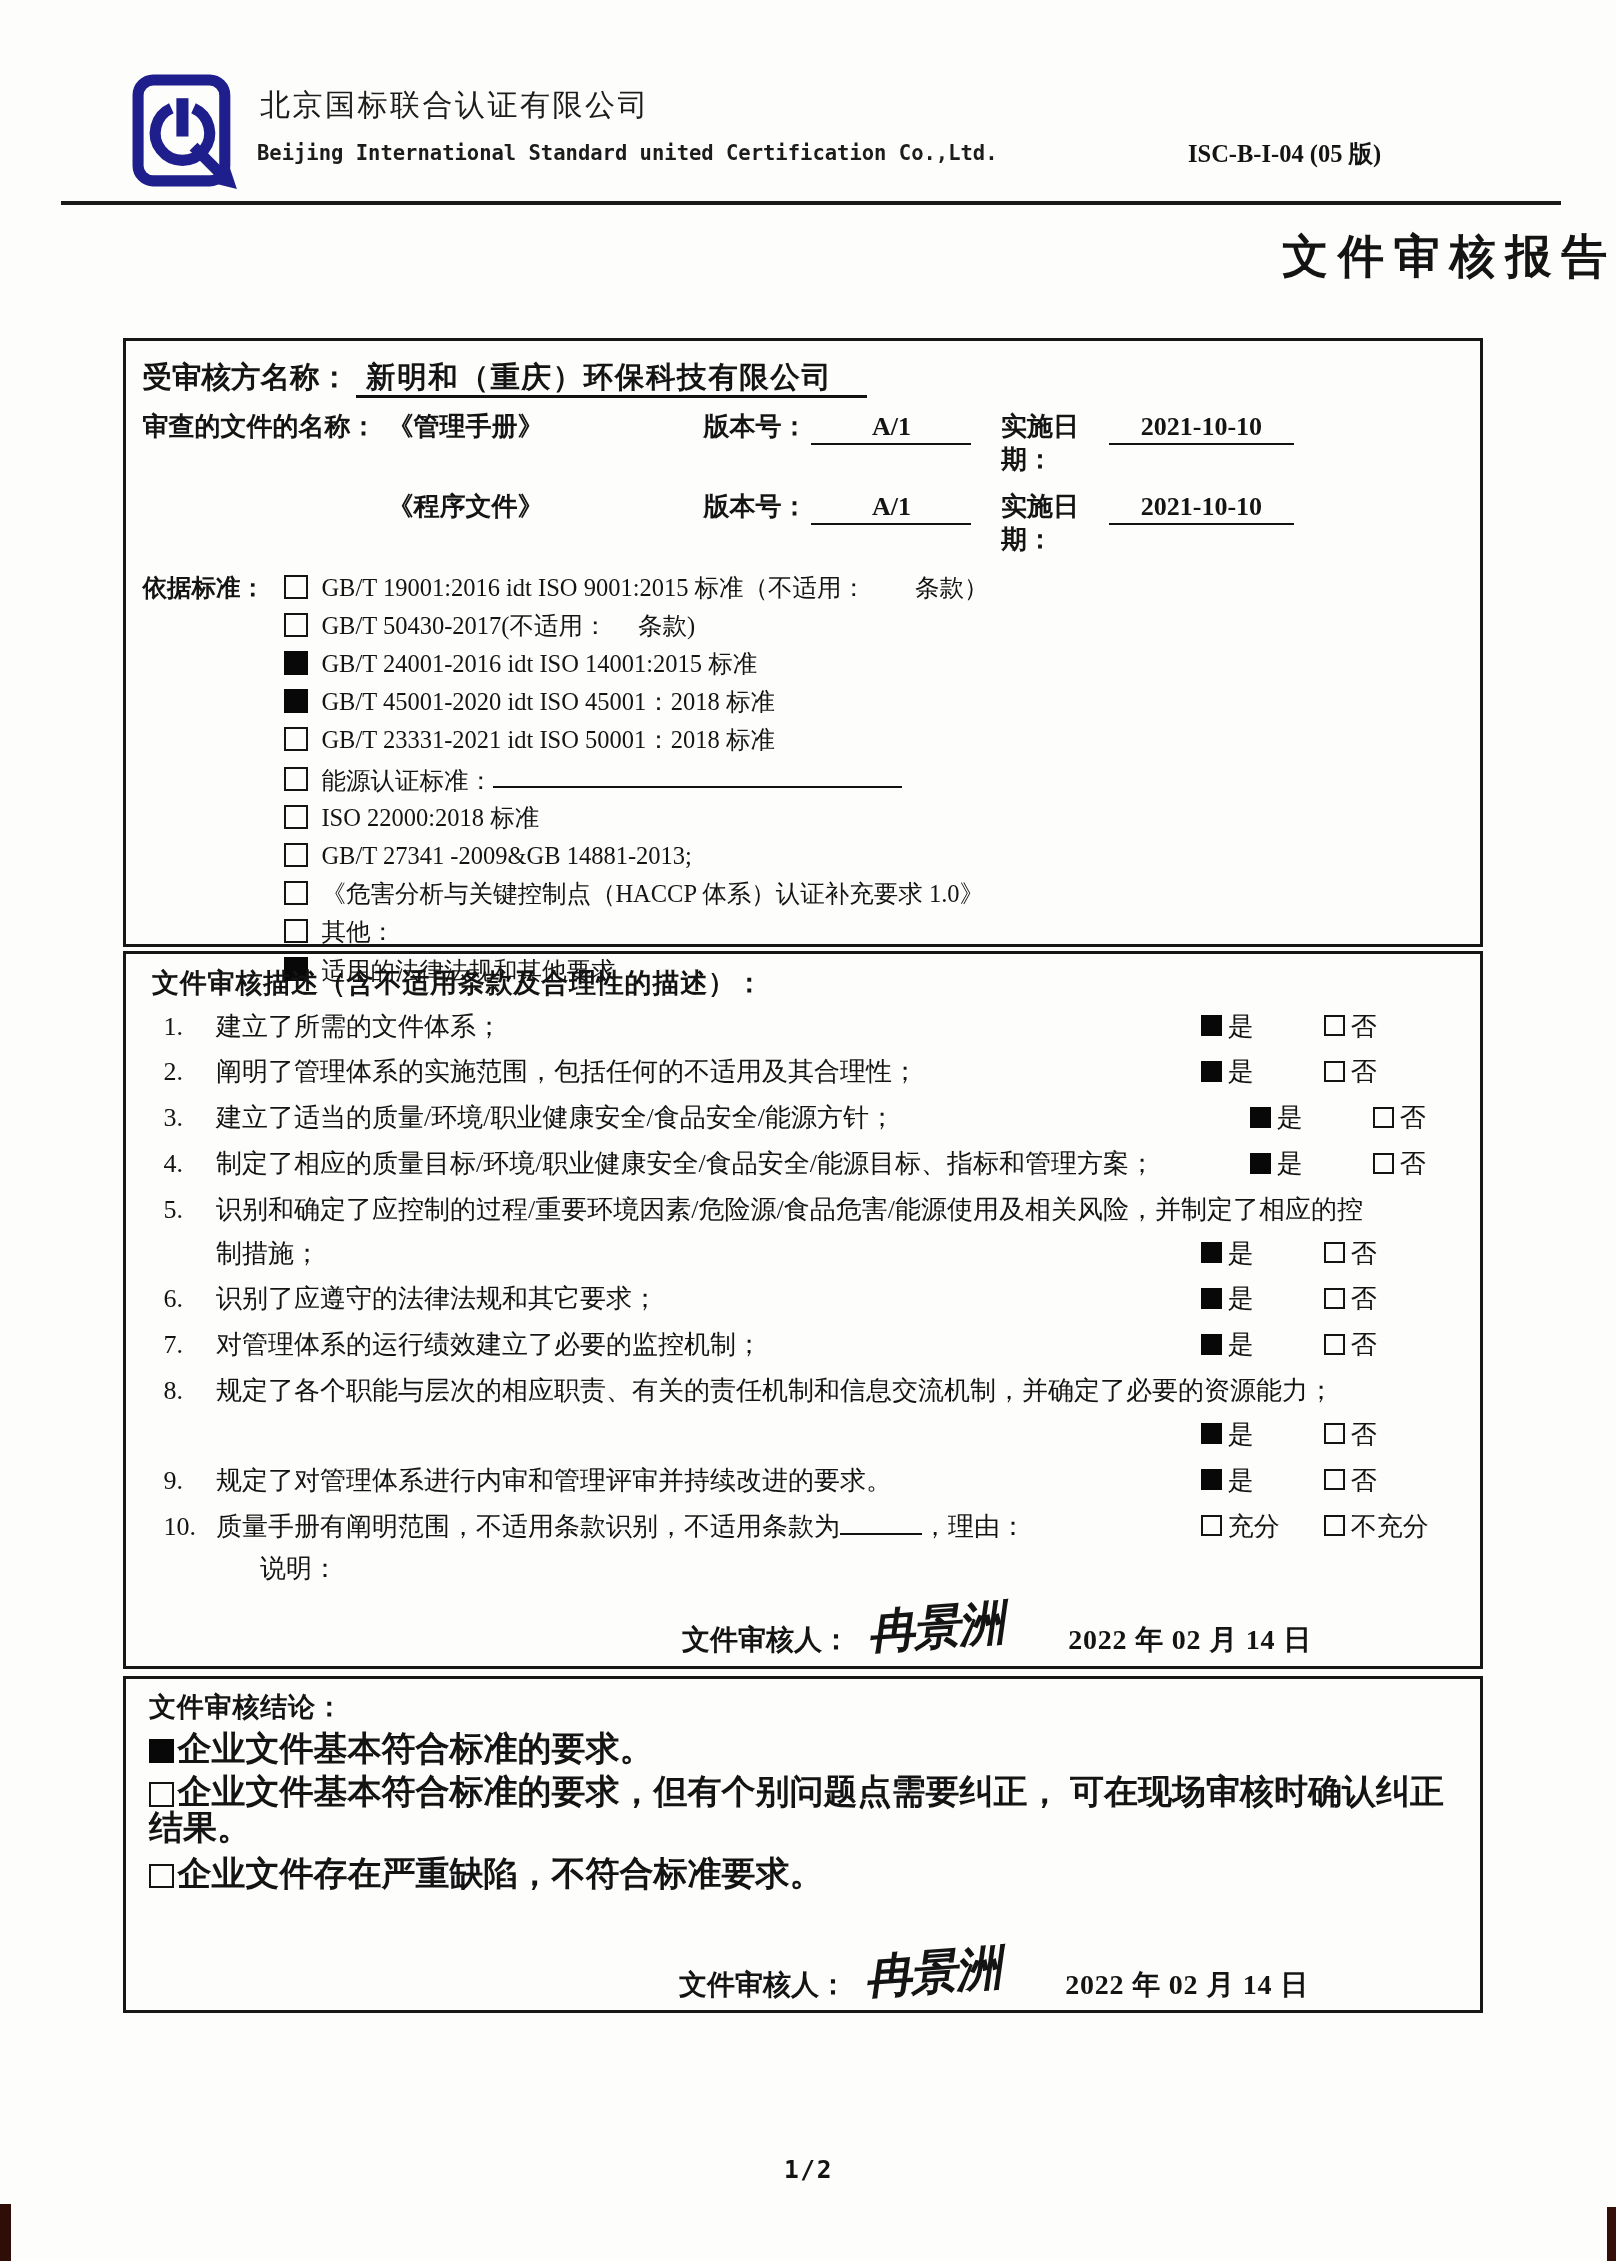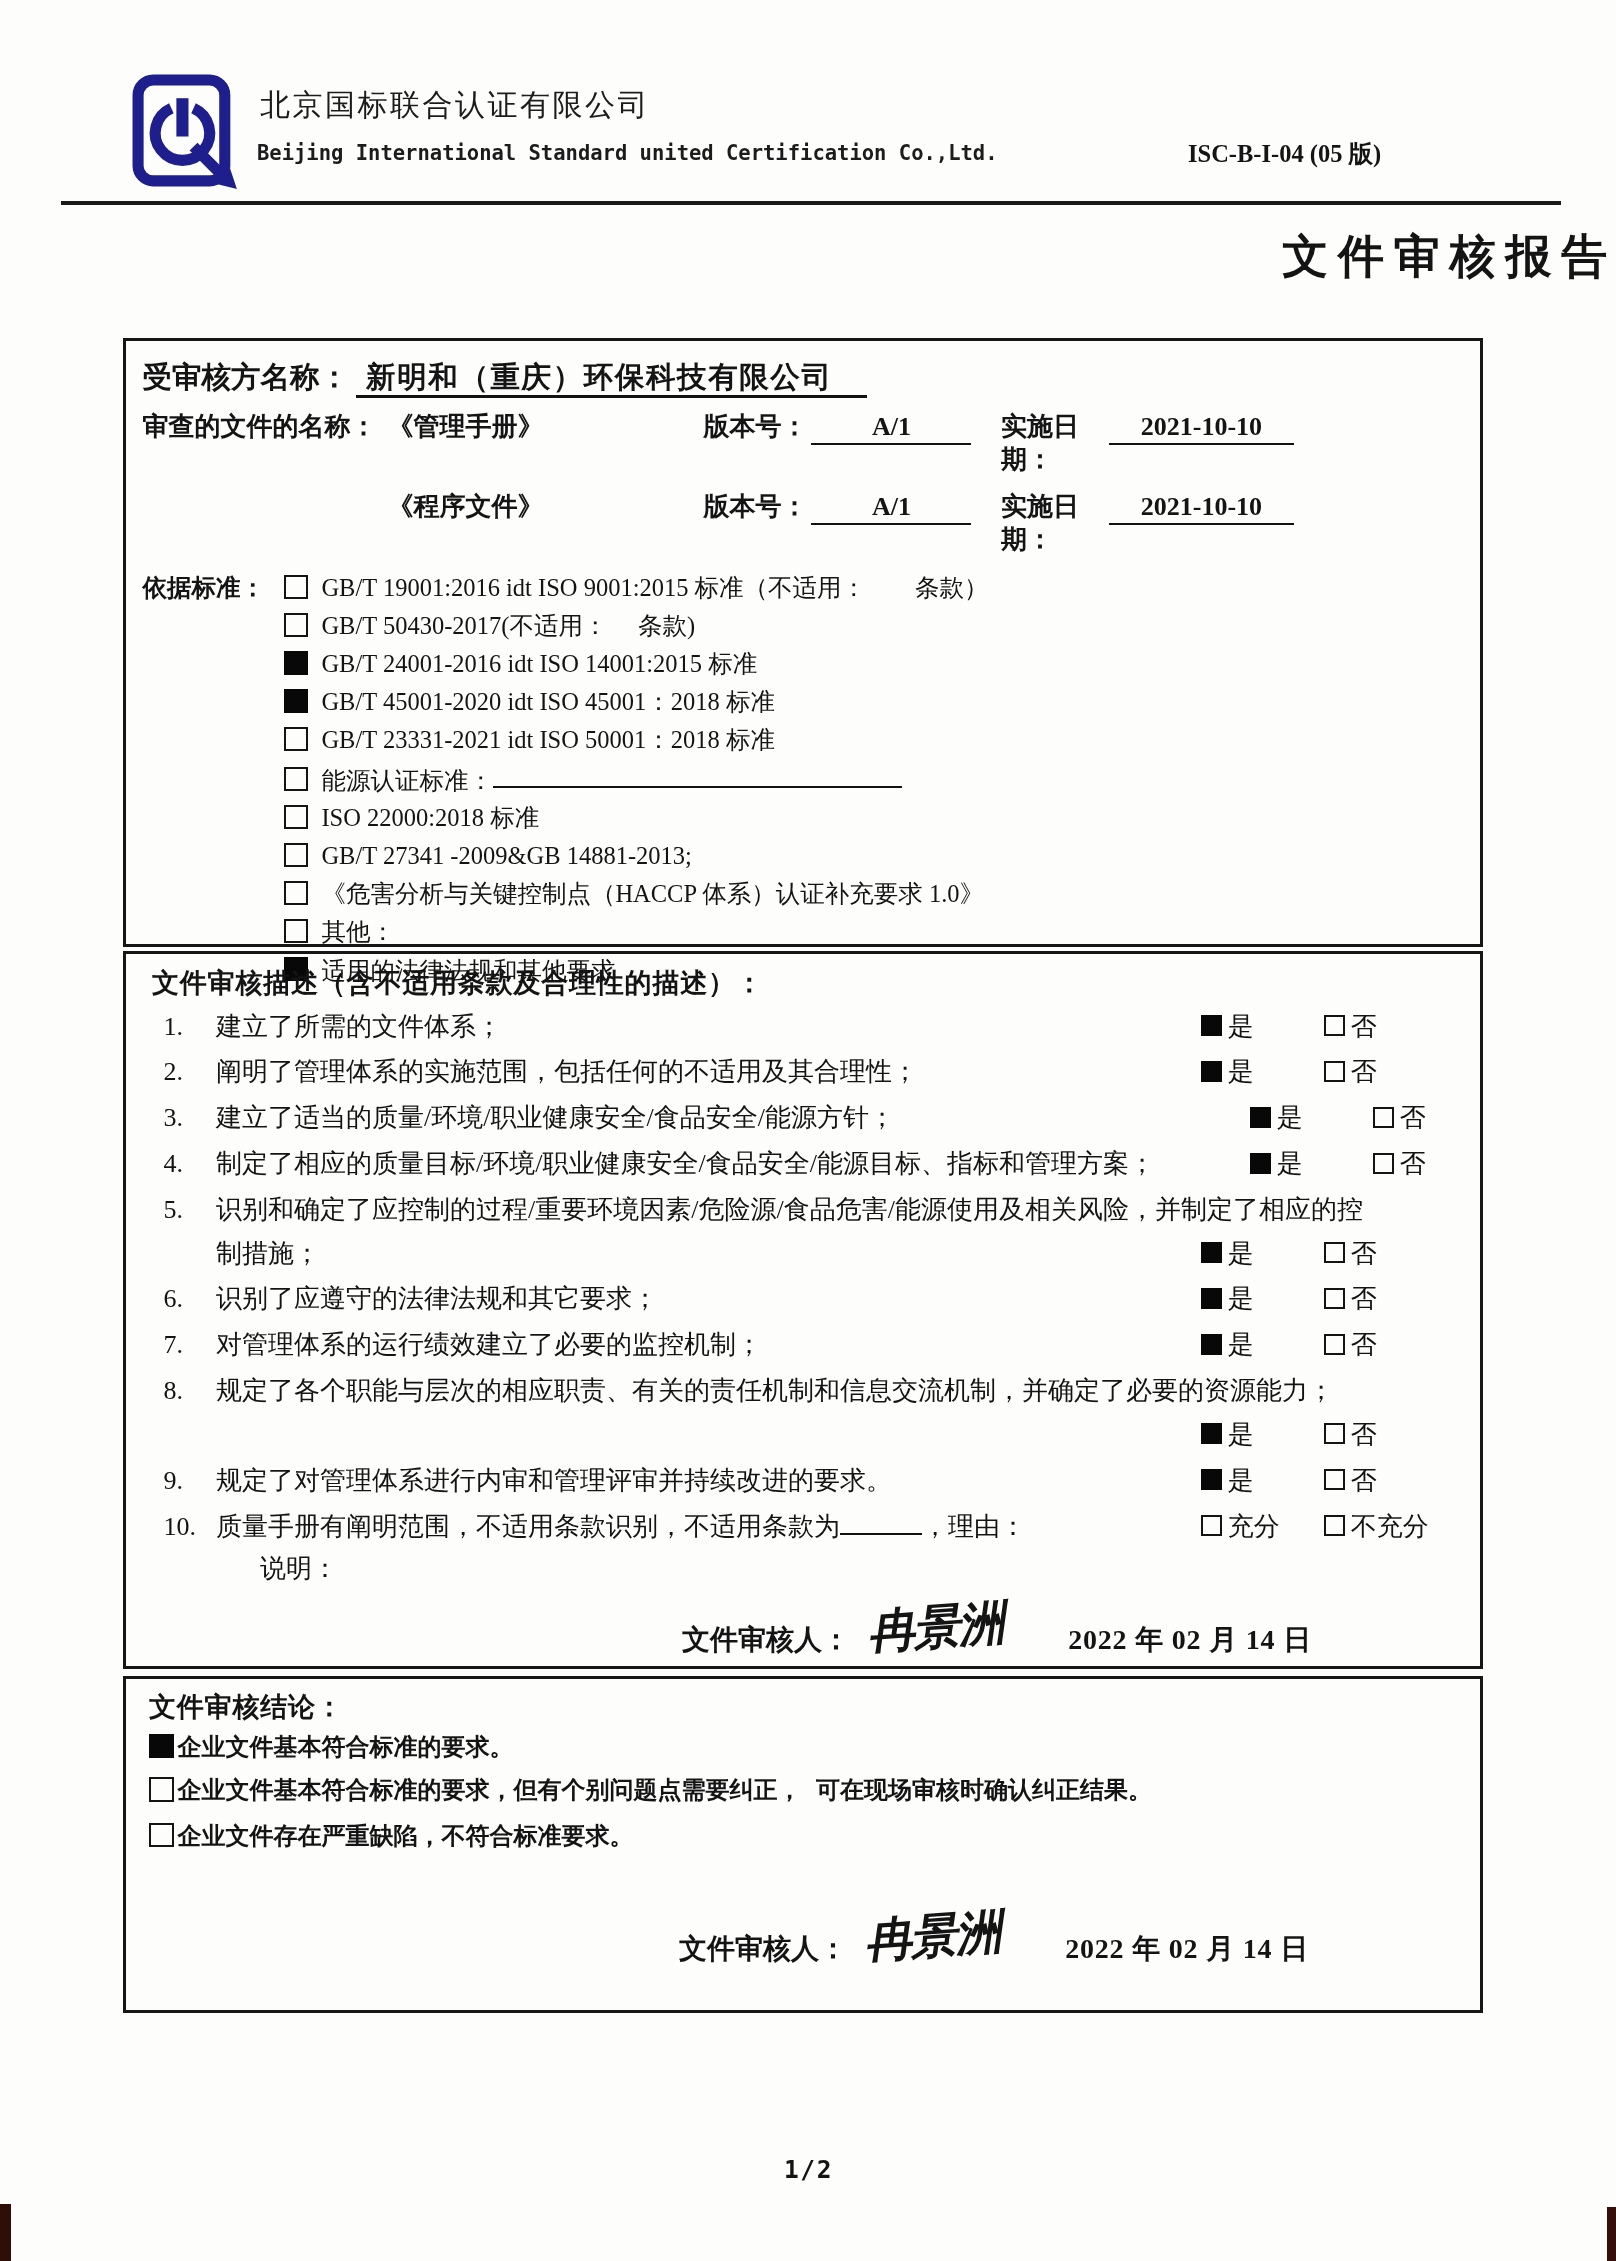--- a/index.html
+++ b/index.html
@@ -54,21 +54,21 @@
   .ans .cb{margin-right:5.7px;}
   .ans.shift{transform:translateX(49px);}
   .note-row{margin-top:13px;margin-left:108px;font-size:26px;line-height:29.5px;}
   
   .sig-row{display:flex;align-items:flex-end;margin-top:14.7px;margin-left:530px;height:61px;}
   .sig-label{font-size:28px;font-weight:bold;flex:none;}
   .sig-name{font-family:"DejaVu Sans","Liberation Sans",sans-serif;font-size:47px;font-weight:bold;transform:rotate(-4deg) skewX(-12deg);margin-left:21px;letter-spacing:-1.6px;flex:none;}
   .sig-date{font-size:28px;font-weight:bold;margin-left:61px;flex:none;letter-spacing:0.8px;}
   .box3 .sig-row{margin-top:51px;}
   
-  .copt{margin-top:7.4px;font-size:24px;line-height:36px;font-weight:bold;font-family:Liberation Mono, monospace;}
+  .copt{margin-top:7.4px;font-size:34px;line-height:36px;font-weight:bold;}
   .copt .cb{width:24.5px;height:24.5px;margin-right:4.1px;vertical-align:-3.3px;}
   .copt.o3{margin-top:9.8px;}
   
   .page-num{position:absolute;left:0;top:2155px;width:1617px;text-align:center;font-size:24.5px;font-weight:bold;font-family:"DejaVu Sans Mono","Liberation Mono",monospace;letter-spacing:1.6px;}
   .artifact-bl{position:absolute;left:0;top:2204px;width:10.6px;height:57px;background:#2e0e06;}
   .artifact-br{position:absolute;left:1607px;top:2207px;width:9.8px;height:54px;background:#35100a;}
 </style>
 </head>
 <body>
 

